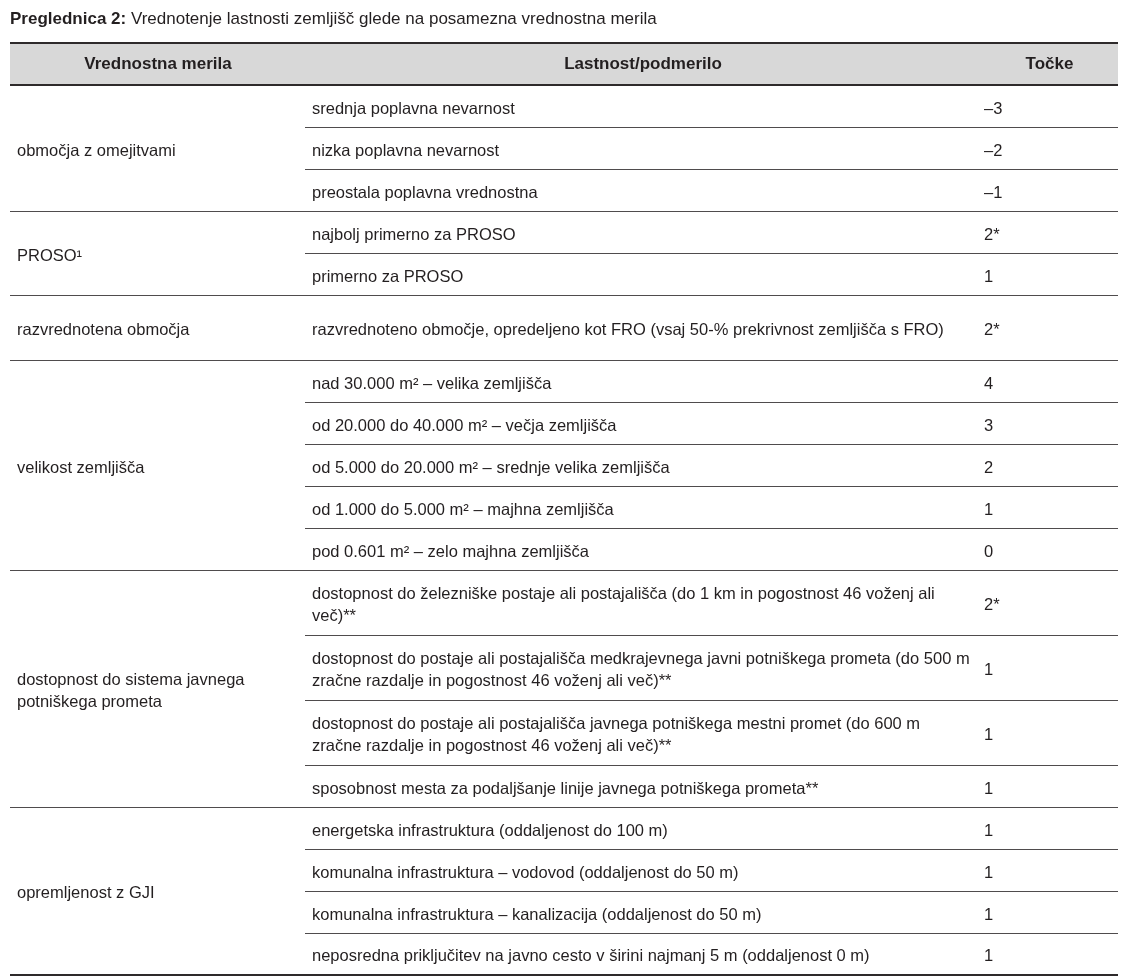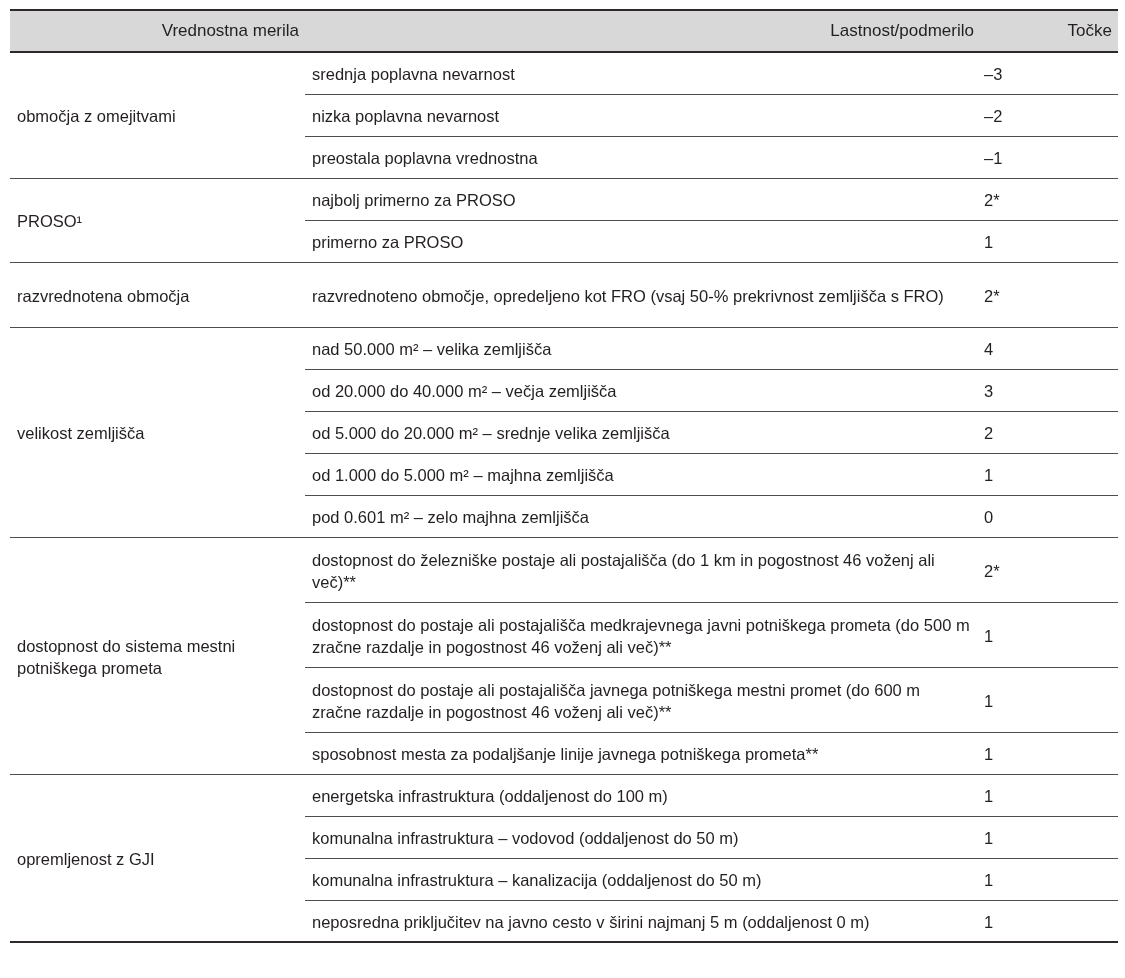--- a/index.html
+++ b/index.html
@@ -30,23 +30,23 @@
     width: 1108px;
     border-top: 2px solid #2e2a2b;
     border-bottom: 2px solid #2e2a2b;
   }
   col.c1 { width: 295px; }
   col.c2 { width: 675px; }
   col.c3 { width: 138px; }
 
   th {
     background: #d8d8d8;
-    font-weight: normal;
+    font-weight: bold;
     font-size: 17px;
-    text-align: right;
+    text-align: center;
     height: 40px;
     padding: 0 6px 0 7px;
     border-bottom: 2px solid #2e2a2b;
     vertical-align: middle;
   }
   td {
     font-size: 16.5px;
     line-height: 1.32;
     vertical-align: middle;
     padding: 7px 10px 3px 7px;
@@ -58,20 +58,24 @@
   
   td.sep { border-top: 1px solid #4f4c4d; margin-left: 44px; }
   
   tr.group-start td { border-top: 1px solid #4f4c4d; }
 </style>
 </head>
 <body>
 
 <div class="page">
 
+  <div class="caption">
+    <span class="bold">Preglednica 2:</span>
+    <span>Vrednotenje lastnosti zemljišč glede na posamezna vrednostna merila</span>
+  </div>
 
   <table class="criteria-table">
     <colgroup>
         <col class="c1">
         <col class="c2">
         <col class="c3">
       </colgroup>
     <thead>
       <tr>
         <th>Vrednostna merila</th>
@@ -106,42 +110,42 @@
       </tr>
 
       <tr class="h2 group-start">
         <td>razvrednotena območja</td>
         <td>razvrednoteno območje, opredeljeno kot FRO (vsaj 50-% prekrivnost zemljišča s FRO)</td>
         <td class="points">2*</td>
       </tr>
 
       <tr class="h1 group-start">
         <td rowspan="5">velikost zemljišča</td>
-        <td>nad 50.000 m² – velika zemljišča</td>
+        <td>nad 30.000 m² – velika zemljišča</td>
         <td class="points">4</td>
       </tr>
       <tr class="h1">
         <td class="sep">od 20.000 do 40.000 m² – večja zemljišča</td>
         <td class="sep points">3</td>
       </tr>
       <tr class="h1">
         <td class="sep">od 5.000 do 20.000 m² – srednje velika zemljišča</td>
         <td class="sep points">2</td>
       </tr>
       <tr class="h1">
         <td class="sep">od 1.000 do 5.000 m² – majhna zemljišča</td>
         <td class="sep points">1</td>
       </tr>
       <tr class="h1">
         <td class="sep">pod 0.601 m² – zelo majhna zemljišča</td>
         <td class="sep points">0</td>
       </tr>
 
       <tr class="h2 group-start">
-        <td rowspan="4">dostopnost do sistema mestni potniškega prometa</td>
+        <td rowspan="4">dostopnost do sistema javnega potniškega prometa</td>
         <td>dostopnost do železniške postaje ali postajališča (do 1 km in pogostnost 46 voženj ali več)**</td>
         <td class="points">2*</td>
       </tr>
       <tr class="h2">
         <td class="sep">dostopnost do postaje ali postajališča medkrajevnega javni potniškega prometa (do 500 m zračne razdalje in pogostnost 46 voženj ali več)**</td>
         <td class="sep points">1</td>
       </tr>
       <tr class="h2">
         <td class="sep">dostopnost do postaje ali postajališča javnega potniškega mestni promet (do 600 m zračne razdalje in pogostnost 46 voženj ali več)**</td>
         <td class="sep points">1</td>

